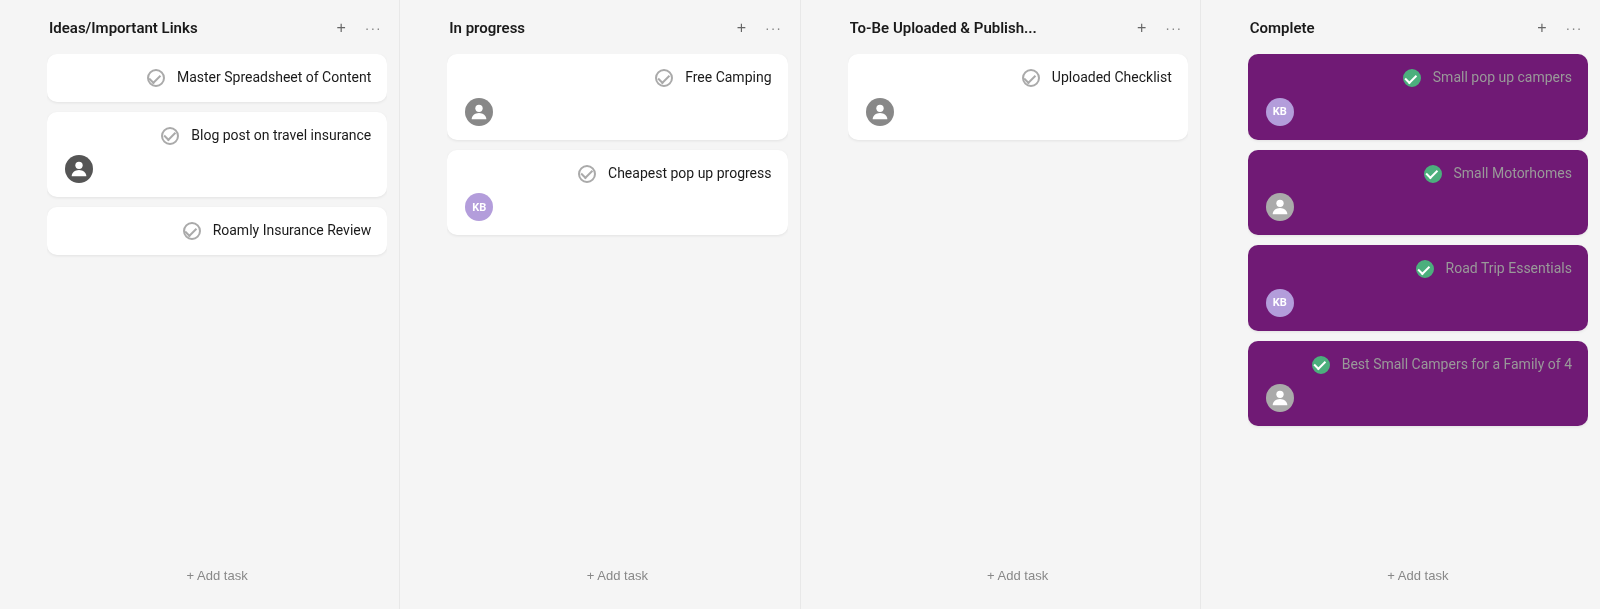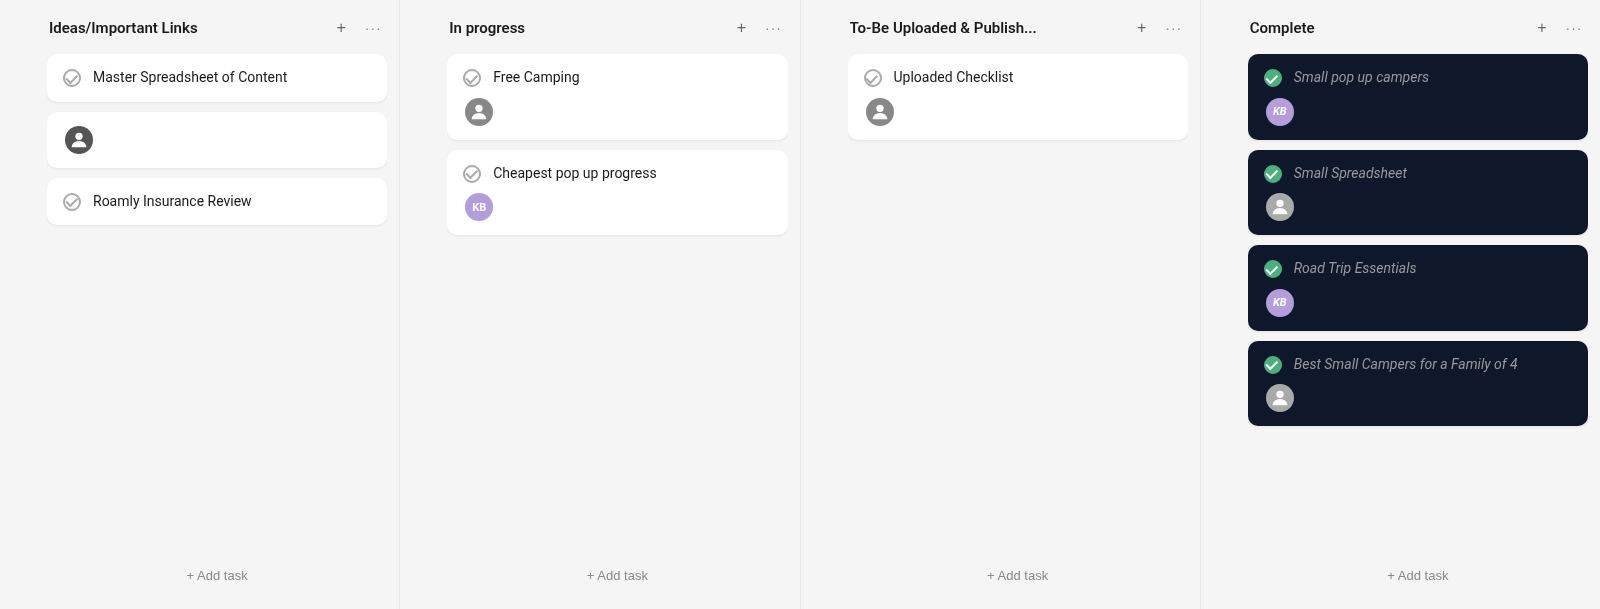--- a/index.html
+++ b/index.html
@@ -80,20 +80,21 @@
       padding: 14px 16px;
       box-shadow: 0 1px 3px rgba(0,0,0,0.08);
       display: flex;
       flex-direction: column;
       gap: 10px;
     }
     .card-title-row {
       display: flex;
       align-items: flex-start;
       gap: 12px;
+      justify-content: flex-end;
     }
     .check-icon {
       width: 18px;
       height: 18px;
       border-radius: 50%;
       border: 2px solid #aaa;
       display: flex;
       align-items: center;
       justify-content: center;
       flex-shrink: 0;
@@ -175,22 +176,21 @@
       text-align: center;
       width: 100%;
       border-radius: 6px;
       display: flex;
       align-items: center;
       justify-content: center;
       gap: 4px;
       margin-top: 4px;
     }
     .column-complete .card {
-      background: #0f172a;
-      font-style: italic;
+      background: #701a75;
     }
   </style>
 </head>
 <body>
 
 <div class="board">
 <div class="column">
       <div class="column-header">
         <span class="column-title">Ideas/Important Links</span>
         <button class="header-btn">+</button>
@@ -199,20 +199,24 @@
         </button>
       </div>
       <div class="cards-list">
         <div class="card">
           <div class="card-title-row">
             <div class="check-icon incomplete"></div>
             <span class="card-title">Master Spreadsheet of Content</span>
           </div>
         </div>
         <div class="card">
+          <div class="card-title-row">
+            <div class="check-icon incomplete"></div>
+            <span class="card-title">Blog post on travel insurance</span>
+          </div>
           <div class="avatar-row">
             <div class="avatar" style="background: rgb(85, 85, 85);">
               <svg class="person-svg" viewBox="0 0 24 24" fill="white" xmlns="http://www.w3.org/2000/svg">
       <circle cx="12" cy="8" r="4"></circle>
       <path d="M4 20c0-4 3.6-7 8-7s8 3 8 7"></path>
     </svg>
             </div>
           </div>
         </div>
         <div class="card">
@@ -299,21 +303,21 @@
             <div class="check-icon complete"></div>
             <span class="card-title complete-title">Small pop up campers</span>
           </div>
           <div class="avatar-row">
             <div class="avatar-kb">KB</div>
           </div>
         </div>
         <div class="card">
           <div class="card-title-row">
             <div class="check-icon complete"></div>
-            <span class="card-title complete-title">Small Spreadsheet</span>
+            <span class="card-title complete-title">Small Motorhomes</span>
           </div>
           <div class="avatar-row">
             <div class="avatar" style="background: rgb(170, 170, 170);">
               <svg class="person-svg" viewBox="0 0 24 24" fill="white" xmlns="http://www.w3.org/2000/svg">
       <circle cx="12" cy="8" r="4"></circle>
       <path d="M4 20c0-4 3.6-7 8-7s8 3 8 7"></path>
     </svg>
             </div>
           </div>
         </div>

